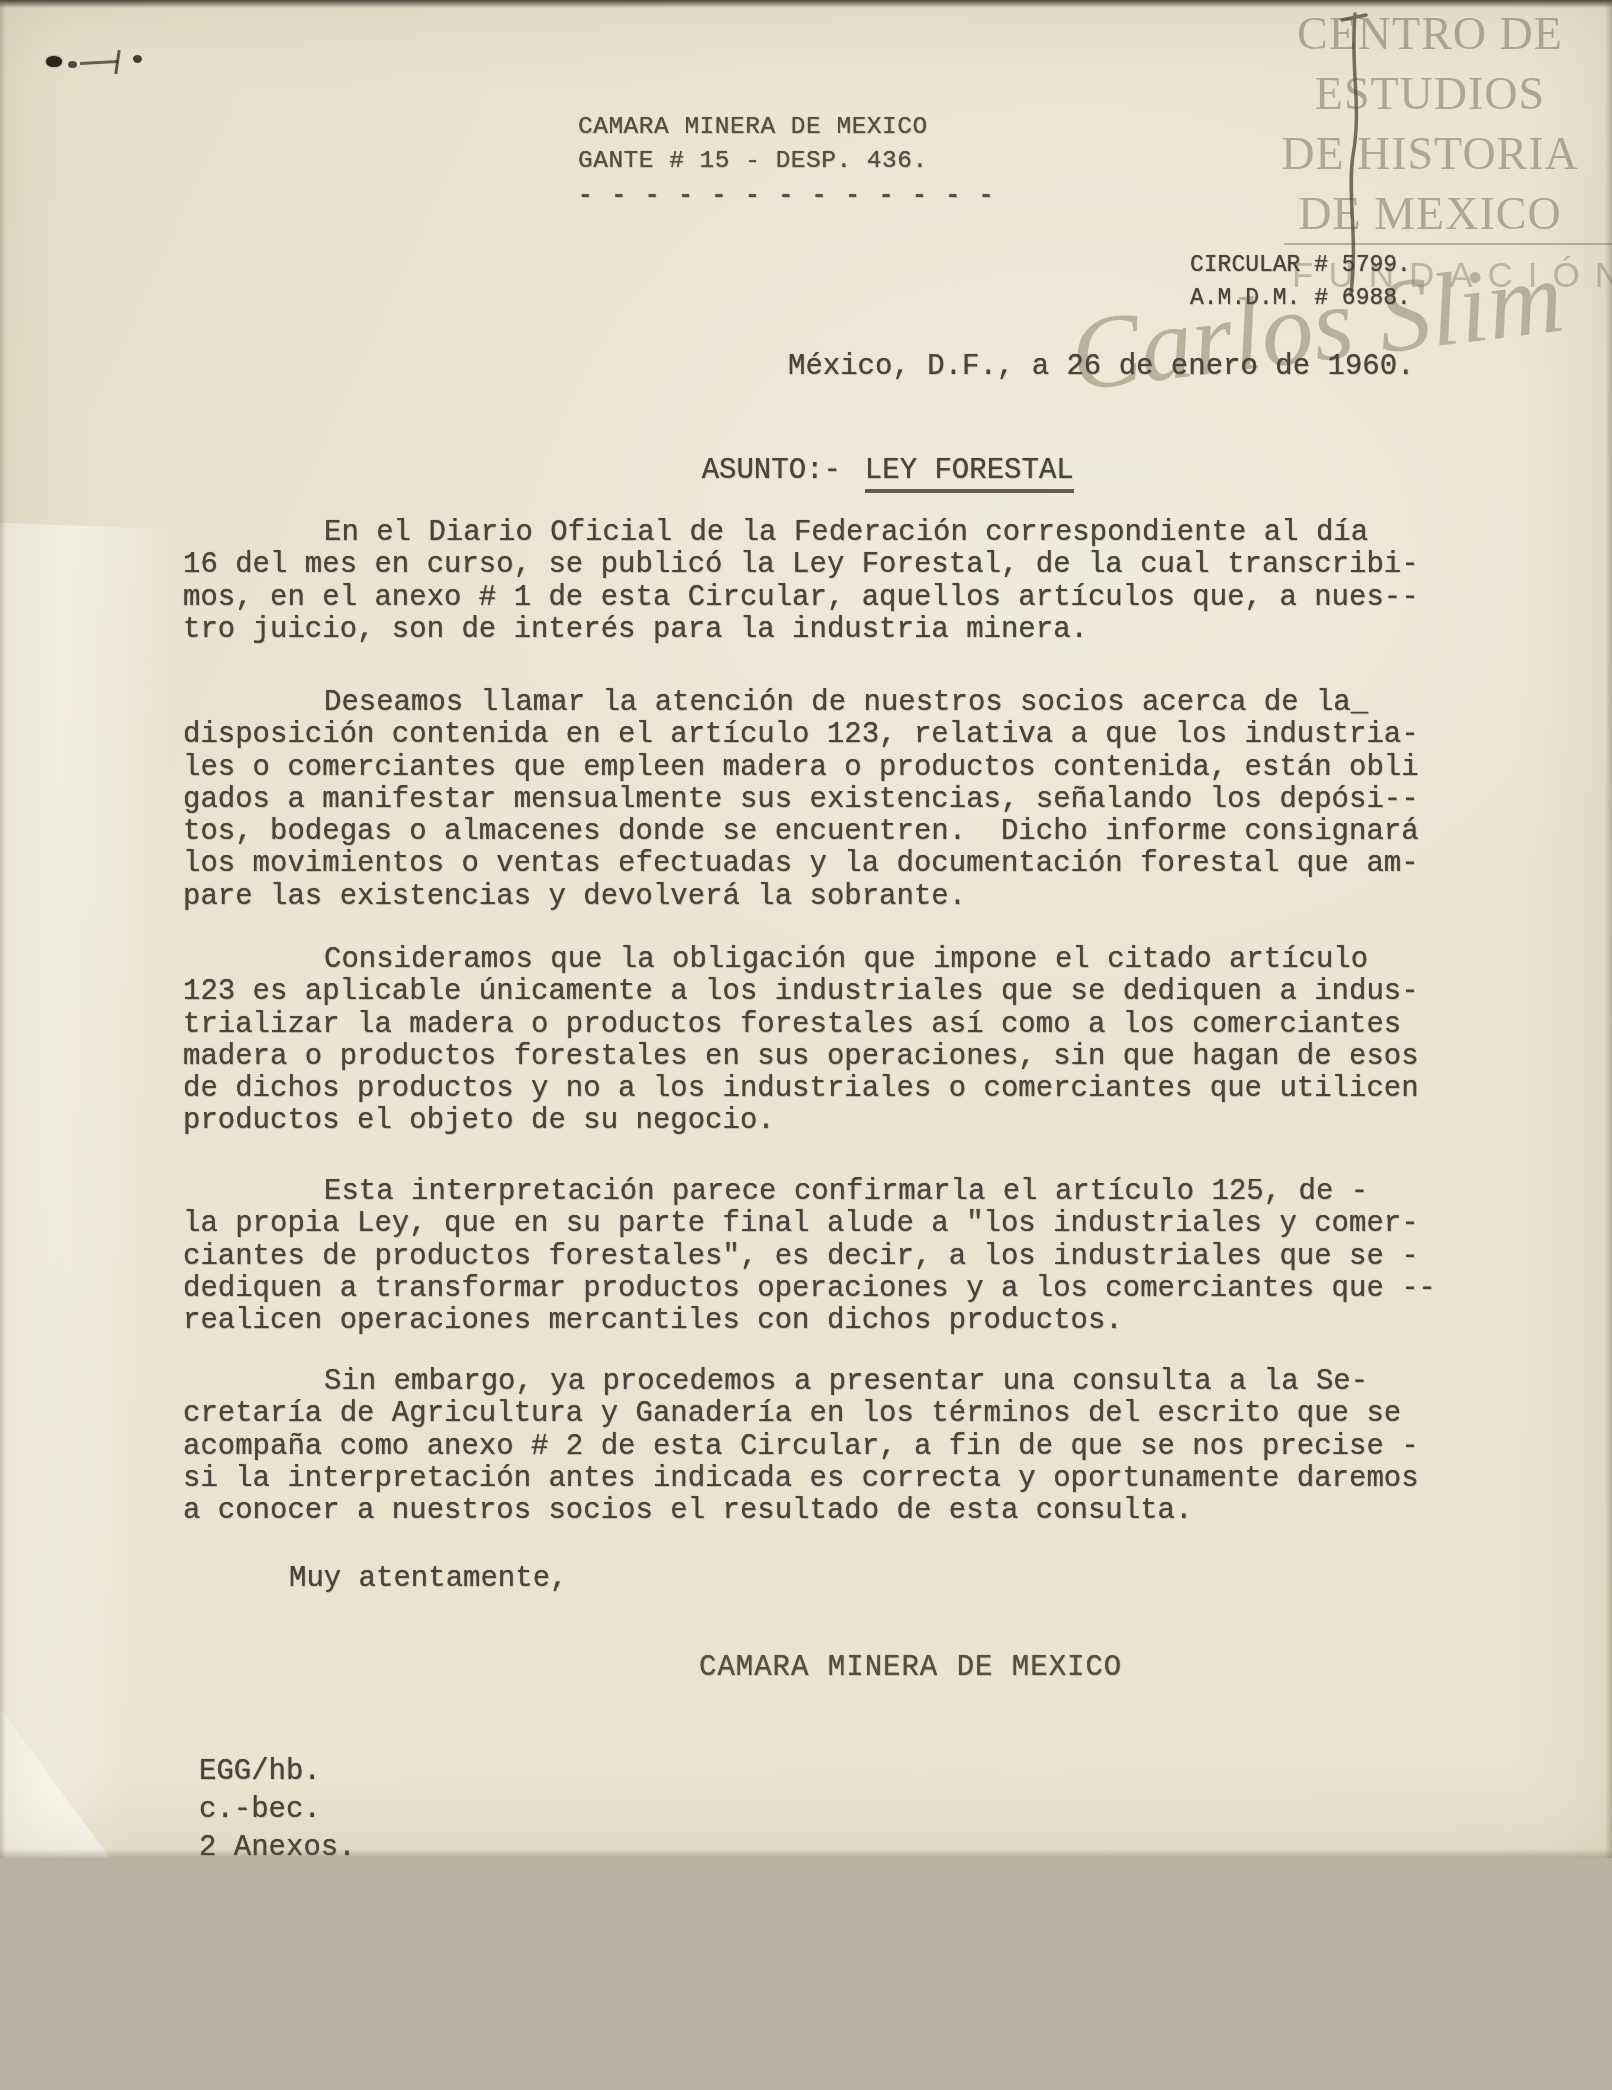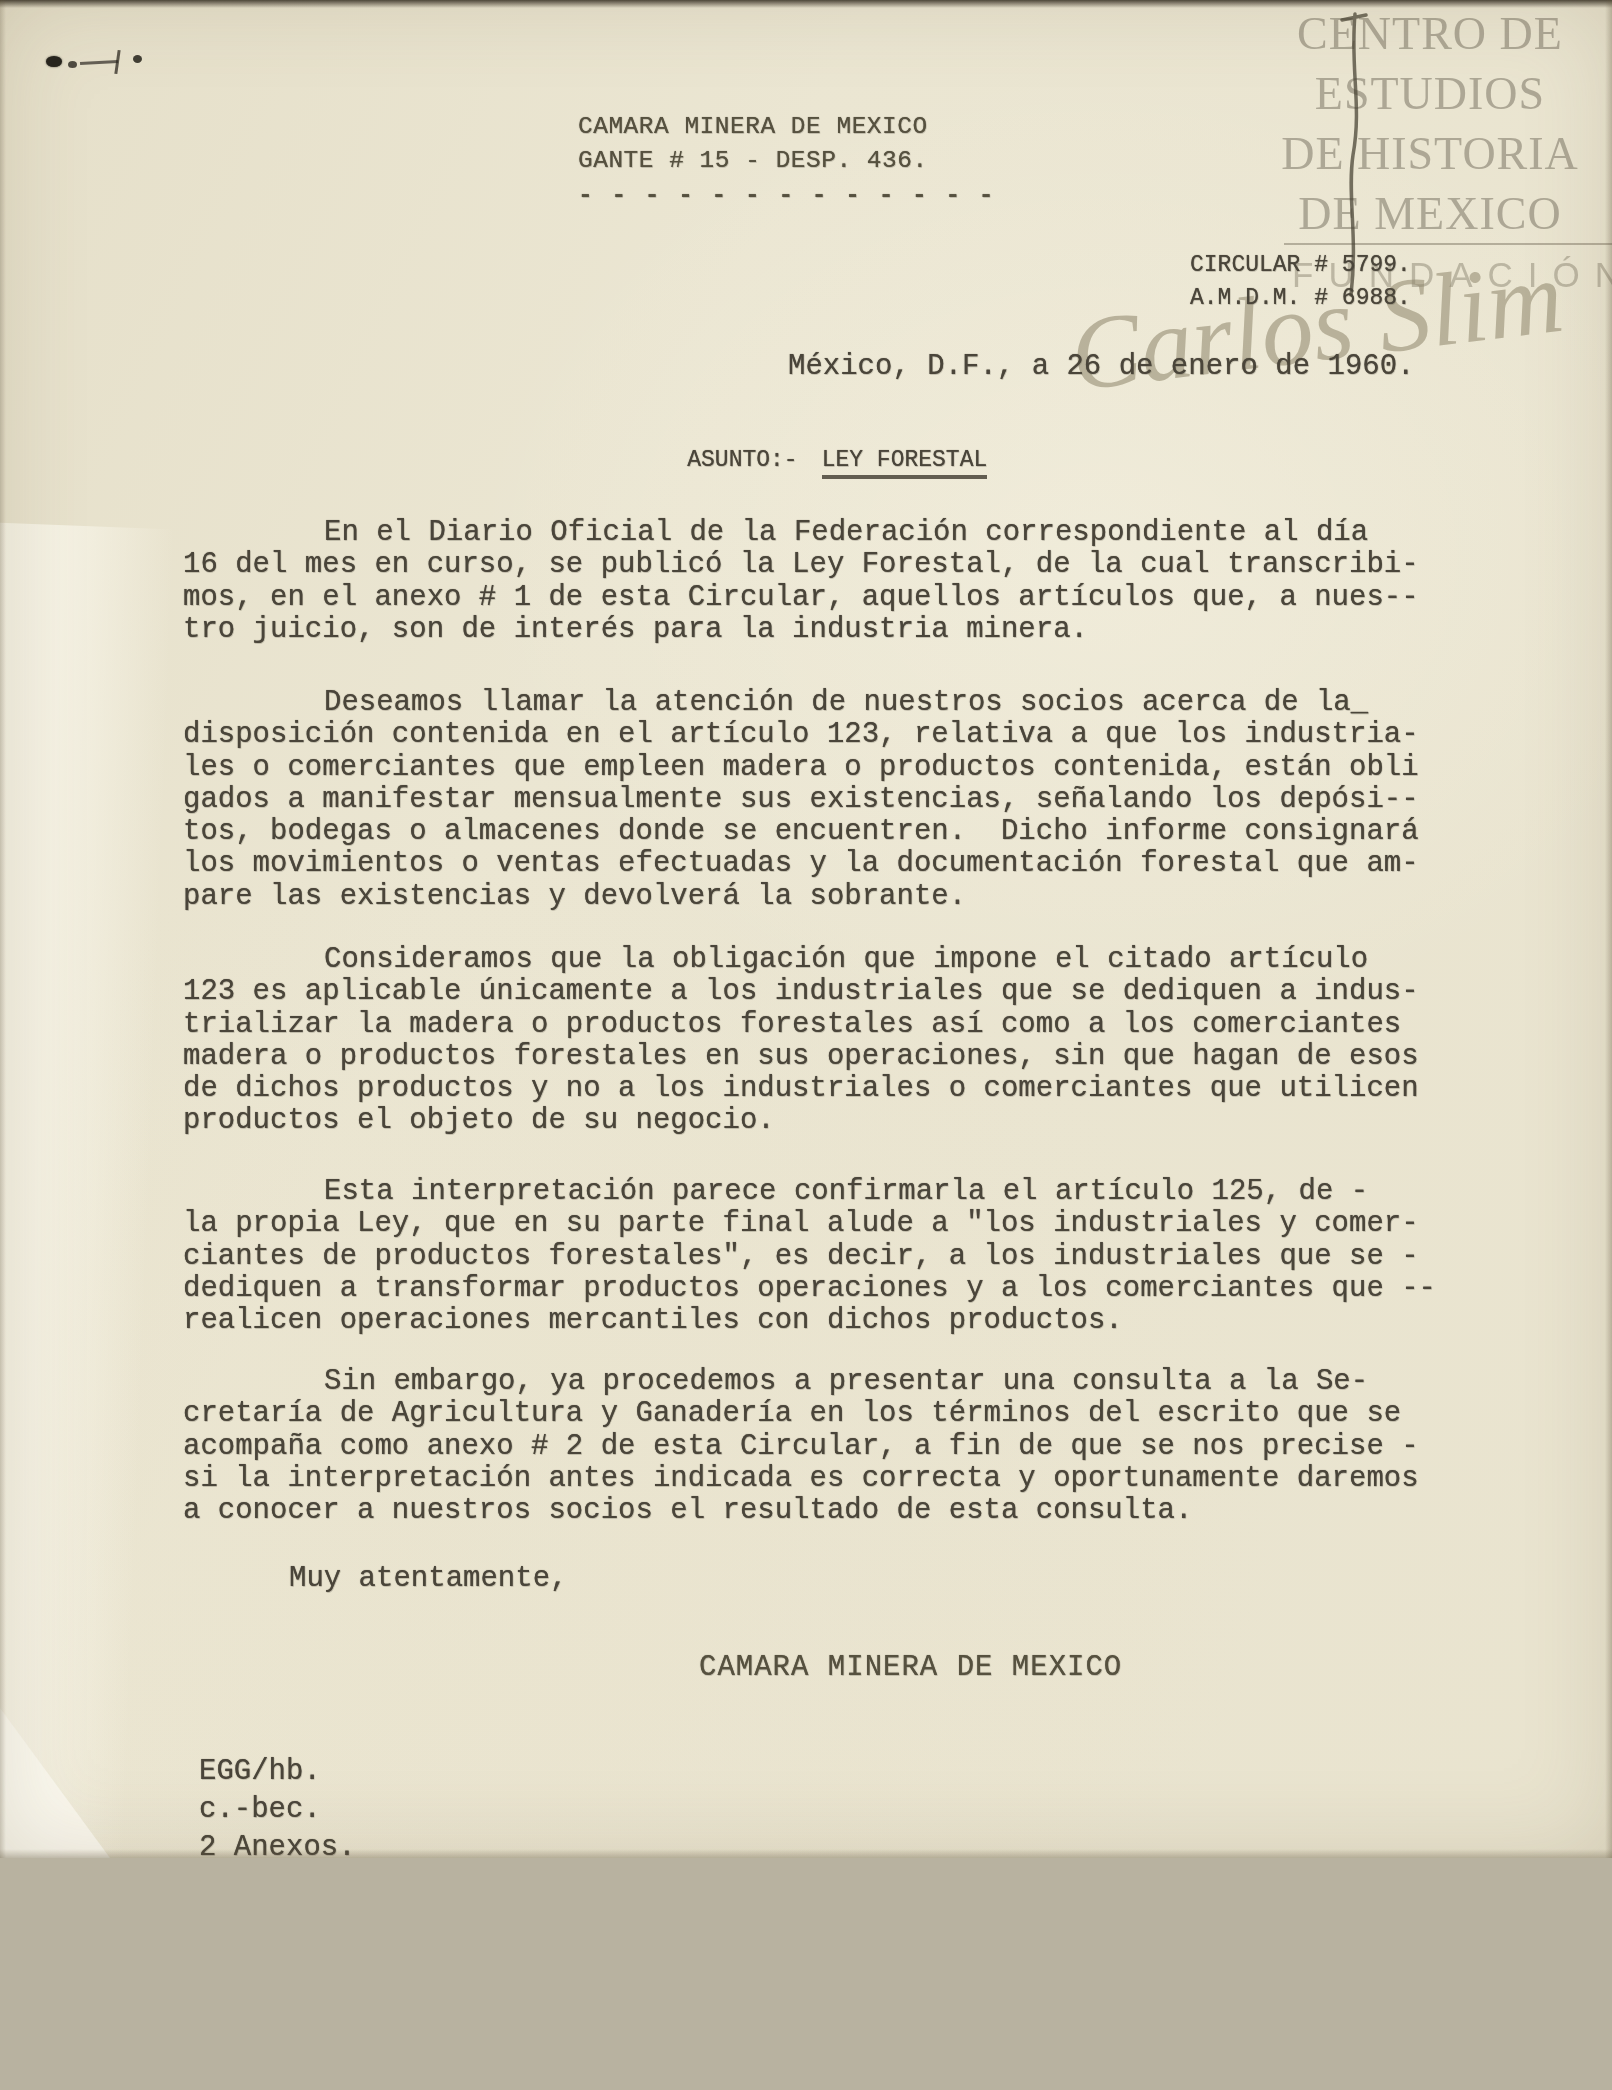--- a/index.html
+++ b/index.html
@@ -15,21 +15,21 @@
   .typed {
     position:absolute;
     font-family:"Liberation Mono","DejaVu Sans Mono",monospace;
     color:#4a453a;
     text-shadow:0 0 0.9px rgba(74,69,58,0.85), 0.7px 0.9px 0 rgba(74,69,58,0.18);
   }
   .letterhead { left:578px; top:110px; font-size:24.5px; line-height:34px; color:#56513f; letter-spacing:0.5px; }
   .letterhead .divider { letter-spacing:2px; font-weight:bold; margin-top:1px; }
   .reference  { left:1190px; top:249px; font-size:23px; line-height:33px; }
   .dateline   { left:788px;  top:350px; font-size:29px; white-space:pre; }
-  .subject    { left:632px;  top:421px; font-size:23px; white-space:pre; }
+  .subject    { left:632px;  top:421px; font-size:29px; white-space:pre; }
   .subject .title { margin-left:24px; border-bottom:4px solid rgba(62,57,46,0.8); padding-bottom:2px; }
   .para { left:183px; font-size:29px; line-height:32.3px; }
   .para .line { white-space:pre; }
   .para .ind  { padding-left:141px; }
   .closing { left:289px; top:1562px; font-size:29px; }
   .signer  { left:699px; top:1651px; font-size:29px; letter-spacing:1px; color:#56513f; }
   .footer  { left:199px; top:1753px; font-size:29px; line-height:38px; }
 
   .wm-archive {
     left:1240px; top:4px; width:380px; text-align:center;

